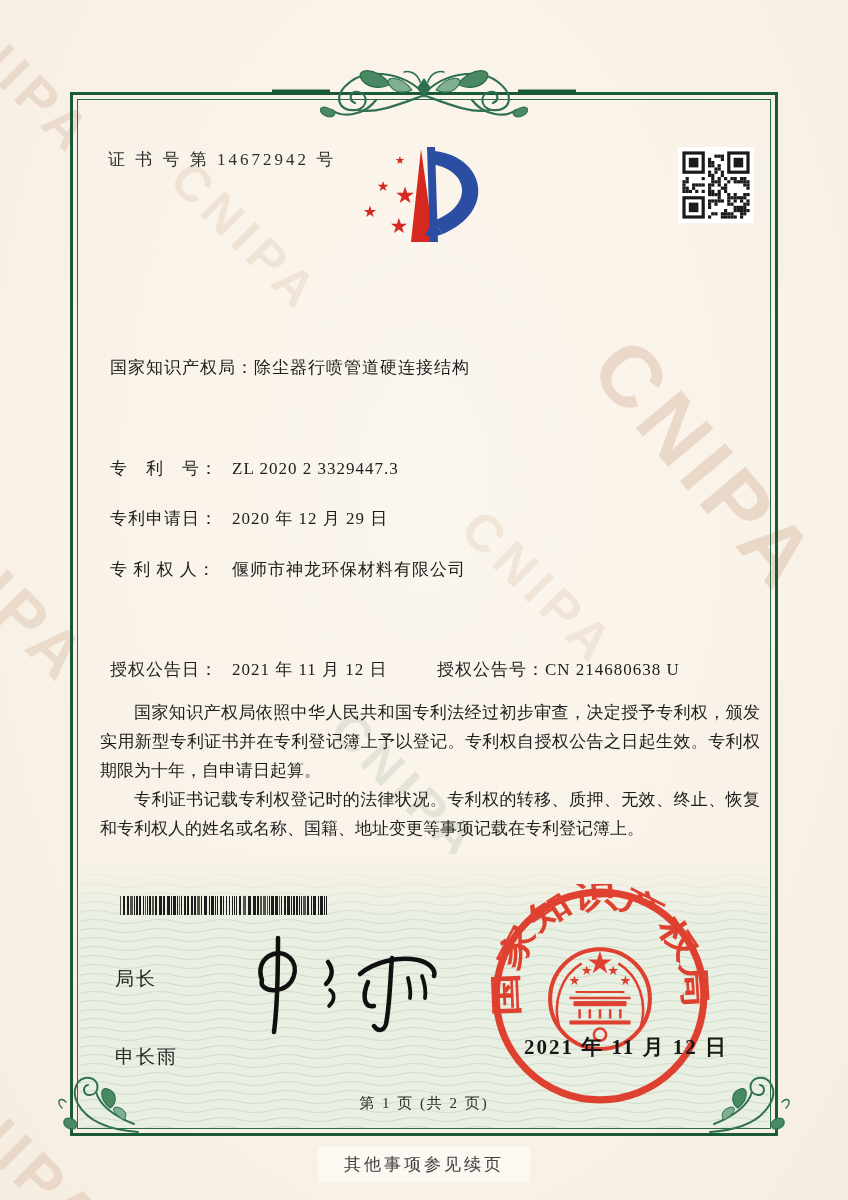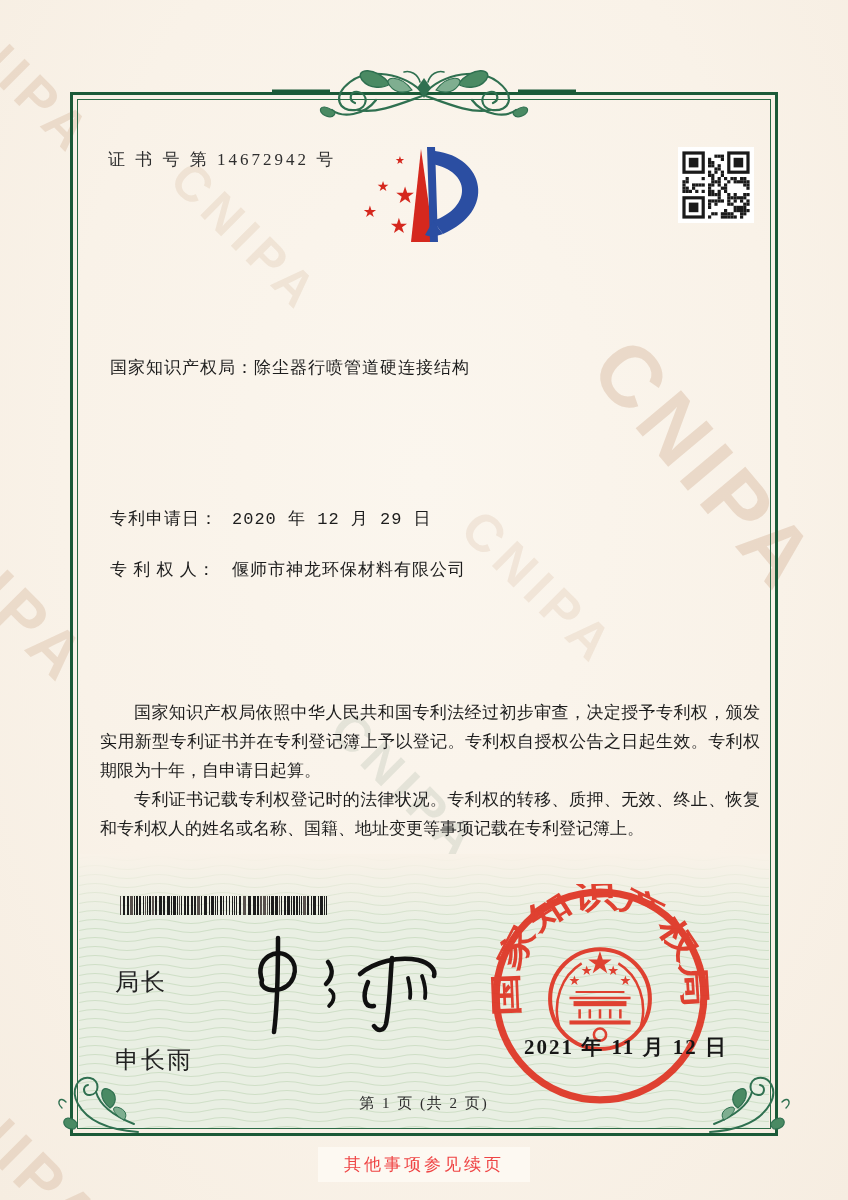--- a/index.html
+++ b/index.html
@@ -15,33 +15,33 @@
                border:1.5px solid #2a6a46;box-sizing:border-box;z-index:2;}
   .wave-zone{position:absolute;left:79px;top:854px;width:690px;height:274px;z-index:1;}
   .wave-fade{position:absolute;left:0;top:0;width:100%;height:70px;
              background:linear-gradient(#f9f2e8,rgba(249,242,232,0));}
   .content{position:absolute;z-index:3;}
   .certno{left:108px;top:148px;font-size:17px;letter-spacing:3px;color:#2e2e2e;}
   .title{left:0;top:252px;width:848px;text-align:center;font-size:41px;font-weight:bold;
          letter-spacing:10px;color:#141414;}
   .field-row{position:absolute;left:110px;font-size:17px;color:#1d1d1d;z-index:3;}
   .flabel{display:inline-block;min-width:122px;letter-spacing:1px;}
-  .fvalue{letter-spacing:1px;font-family:Liberation Mono, monospace;}
+  .fvalue{letter-spacing:1px;}
   .field-sub{position:absolute;left:327px;top:0;white-space:nowrap;}
   .bodytext{left:100px;top:698px;width:660px;font-size:17px;line-height:29px;
             text-align:justify;color:#1d1d1d;}
   .bodytext p{margin:0;text-indent:2em;}
-  .officer{font-family:Liberation Mono, monospace;font-size:24px;color:#222;
+  .officer{font-family:Liberation Mono, monospace;font-size:19px;color:#222;
            letter-spacing:2px;z-index:4;text-align:center;}
   .seal-date{left:524px;top:1033px;font-size:21px;letter-spacing:2px;color:#161616;z-index:5;
              font-weight:bold;}
   .pageno{left:70px;top:1094px;width:708px;text-align:center;font-size:15px;
           letter-spacing:2px;color:#2b2b2b;z-index:4;}
   .contnote{left:50%;top:1147px;transform:translateX(-50%);font-size:17px;letter-spacing:3px;
-            color:#ef4444;background:#fdf9f2;padding:6px 26px;z-index:4;}
+            color:#404040;background:#fdf9f2;padding:6px 26px;z-index:4;}
   svg{display:block;}
 </style>
 </head>
 <body>
 
 <div id="page">
 
   <div class="wm" style="left:-34px;top:-18px;font-size:54px;transform:rotate(45deg);">CNIPA</div>
   <div class="wm" style="left:200px;top:150px;font-size:50px;transform:rotate(45deg);color:rgba(201,163,130,0.20);">CNIPA</div>
   <div class="wm" style="left:648px;top:320px;font-size:86px;transform:rotate(50deg);color:rgba(201,163,130,0.32);">CNIPA</div>
@@ -250,25 +250,34 @@
     <text x="38" y="58" font-size="14" fill="#d5281e" text-anchor="middle">★</text>
     <text x="60" y="70" font-size="23" fill="#d5281e" text-anchor="middle">★</text>
     <text x="25" y="84" font-size="16" fill="#d5281e" text-anchor="middle">★</text>
     <text x="54" y="100" font-size="21" fill="#d5281e" text-anchor="middle">★</text>
   </svg>
 
 
   <div class="field-row" style="top:356px">
     <span class="flabel">国家知识产权局：</span><span class="fvalue">除尘器行喷管道硬连接结构</span>
   </div>
+  <div class="field-row" style="top:457px">
+    <span class="flabel">专　利　号：</span><span class="fvalue">ZL 2020 2 3329447.3</span>
+  </div>
   <div class="field-row" style="top:507px">
     <span class="flabel">专利申请日：</span><span class="fvalue">2020 年 12 月 29 日</span>
   </div>
   <div class="field-row" style="top:558px">
     <span class="flabel">专 利 权 人：</span><span class="fvalue">偃师市神龙环保材料有限公司</span>
+  </div>
+  <div class="field-row" style="top:658px;width:660px">
+    <span class="flabel">授权公告日：</span><span class="fvalue">2021 年 11 月 12 日</span>
+    <span class="field-sub">
+      <span class="flabel" style="min-width:0">授权公告号：</span><span class="fvalue">CN 214680638 U</span>
+    </span>
   </div>
 
   <div class="content bodytext">
     <p>国家知识产权局依照中华人民共和国专利法经过初步审查，决定授予专利权，颁发实用新型专利证书并在专利登记簿上予以登记。专利权自授权公告之日起生效。专利权期限为十年，自申请日起算。</p>
     <p>专利证书记载专利权登记时的法律状况。专利权的转移、质押、无效、终止、恢复和专利权人的姓名或名称、国籍、地址变更等事项记载在专利登记簿上。</p>
   </div>
 
   <svg id="barcode" class="content" style="left:120px;top:896px;z-index:4;" width="216" height="19">
       <rect x="0" y="0" width="1" height="19" fill="#57504c"></rect>
       <rect x="3" y="0" width="2" height="19" fill="#1d1d1d"></rect>

